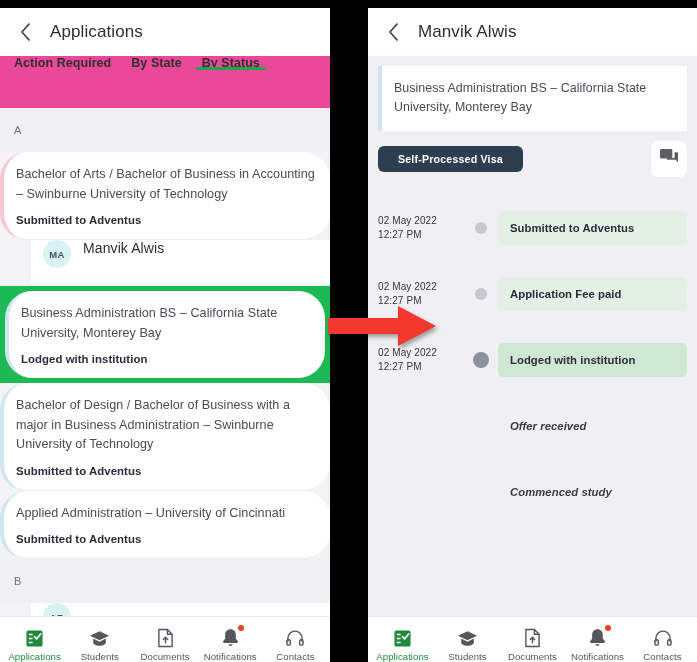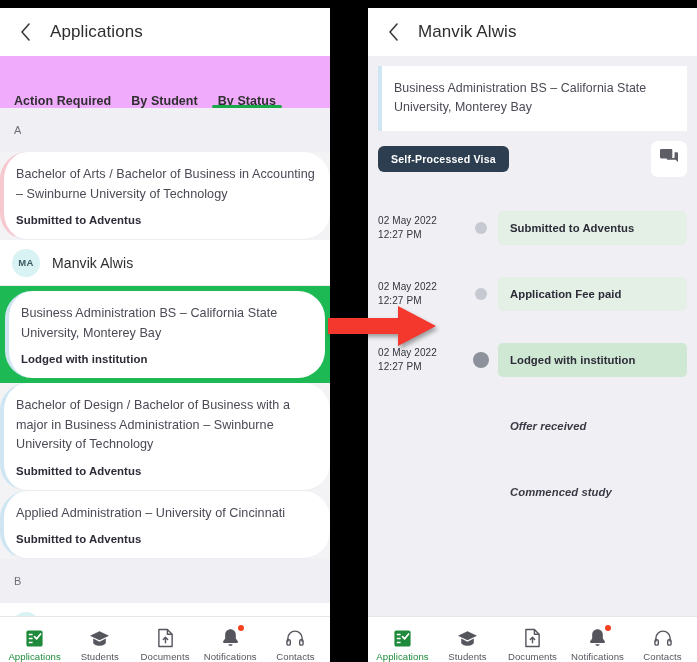--- a/index.html
+++ b/index.html
@@ -33,22 +33,22 @@
   }
   .back-icon svg { display:block; }
   .appbar-title {
     font-size: 17px; color: #2e2e2e; letter-spacing: .1px;
     margin-left: 12px; font-weight: 400;
   }
 
   
   .tabs {
     height: 52px; flex: 0 0 52px;
-    display: flex; align-items: flex-end;
-    background: #f0abfc; padding: 0 4px;
+    display: flex; align-items: flex-start;
+    background: #ec4899; padding: 0 4px;
   }
   .tab {
     display: flex; align-items: center; justify-content: center;
     font-size: 12.5px; font-weight: 700; color: #2f2f2f;
     padding: 0 10px; position: relative; white-space: nowrap;
     letter-spacing: .05px;
   }
   .tab.active::after {
     content: ""; position: absolute; left: 4px; right: 4px; bottom: 0;
     height: 3px; background: #19a84a; border-radius: 2px;
@@ -90,22 +90,23 @@
   .highlight-wrap {
     border: 5px solid #1db954;
     background: #1db954;
     padding: 0;
   }
   .highlight-wrap .app-card { border-bottom: none; }
 
   
   .student-row {
     background: #ffffff; height: 46px;
-    display: flex; align-items: center; padding-left: 12px;
+    display: flex; padding-left: 12px;
     border-bottom: 1px solid #ececf1;
+    margin-left: 31px;
   }
   .avatar {
     width: 28px; height: 28px; flex: 0 0 28px; border-radius: 50%;
     background: #d9f2f4; color: #3b5a60;
     display: flex; align-items: center; justify-content: center;
     font-size: 9.5px; font-weight: 700; letter-spacing: .3px;
   }
   .student-name {
     margin-left: 12px; font-size: 14px; color: #2e2e2e; letter-spacing: .1px;
   }
@@ -119,21 +120,21 @@
   }
   .detail-card .app-title { font-size: 12.4px; }
 
   .badge-row {
     display: flex; align-items: center; justify-content: space-between;
     padding: 10px 10px 12px 10px;
   }
   .visa-badge {
     background: #2d3e50; color: #ffffff;
     font-size: 10.6px; font-weight: 700; letter-spacing: .2px;
-    padding: 7px 13px; border-radius: 6px;
+    padding: 7px 20px; border-radius: 6px;
   }
   .chat-btn {
     width: 36px; height: 36px; background: #ffffff; border-radius: 7px;
     display: flex; align-items: center; justify-content: center;
     color: #5d5d66;
   }
 
   
   .timeline { padding: 6px 10px 0 10px; }
   .tl-row {
@@ -203,21 +204,21 @@
           </svg>
       </span>
       <span class="appbar-title">Applications</span>
     </div>
 
     <div class="tabs">
       <div class="tab">
         <span>Action Required</span>
       </div>
       <div class="tab">
-        <span>By Student</span>
+        <span>By State</span>
       </div>
       <div class="tab active">
         <span>By Status</span>
       </div>
     </div>
 
     <div class="list-body">
 
       <div class="section-header">
         <span>A</span>

